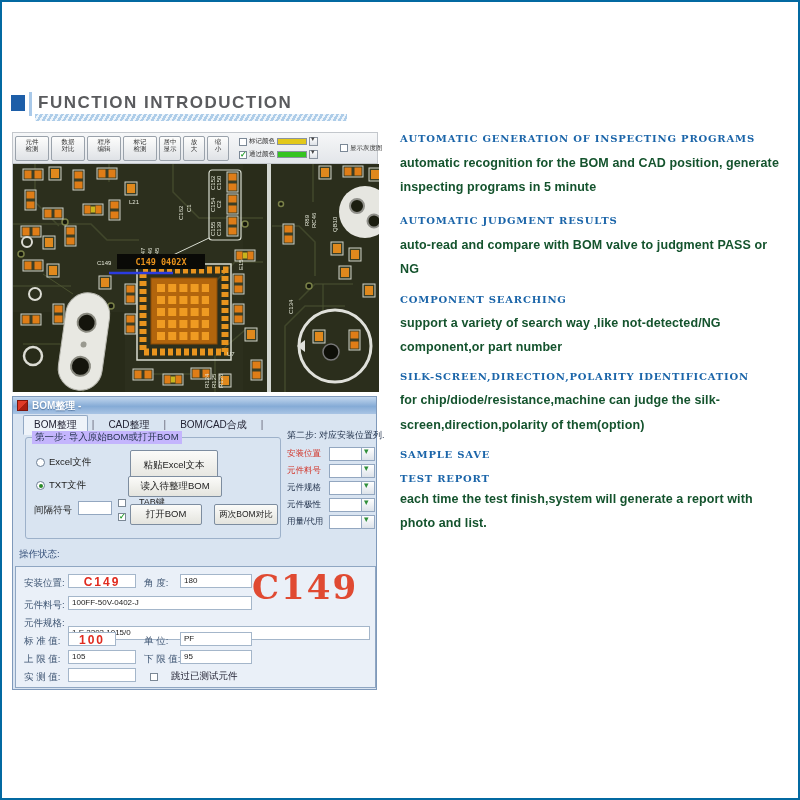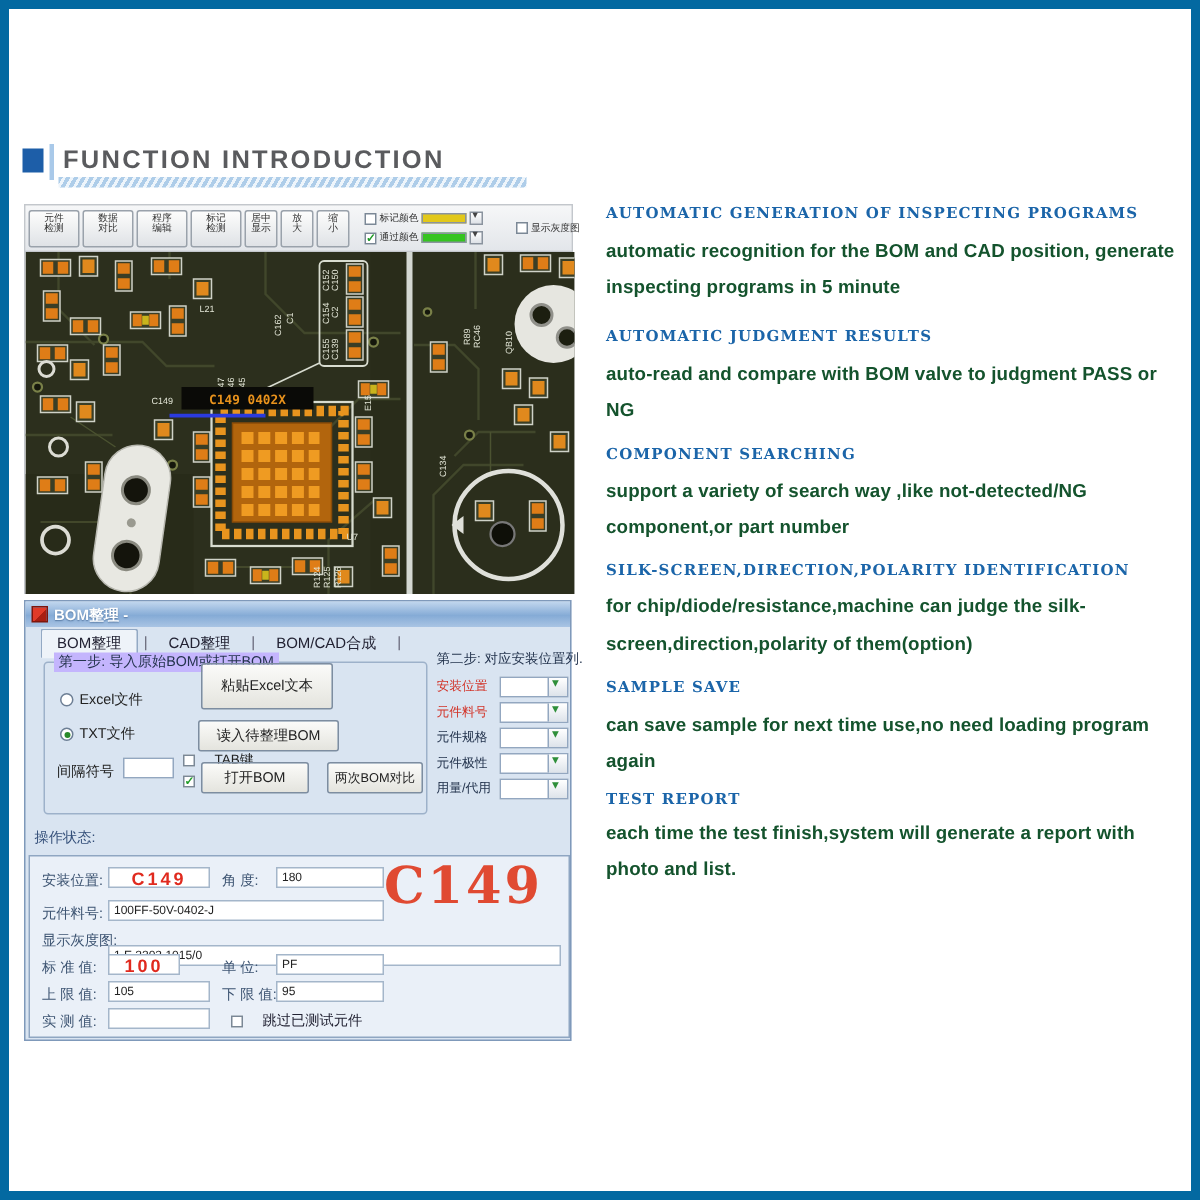--- a/index.html
+++ b/index.html
@@ -1,18 +1,18 @@
 <!DOCTYPE html>
 <html><head>
 <meta charset="utf-8">
 <style>
   * { margin:0; padding:0; box-sizing:border-box; }
   html,body { background:#fff; }
   body { font-family:"Liberation Sans", sans-serif; }
-  .page { position:relative; width:800px; height:800px; background:#fff; border:6px solid #0369a1; overflow:hidden; }
+  .page { position:relative; width:800px; height:800px; background:#fff; border:2px solid #0369a1; overflow:hidden; }
 
   
   .hdr-square { position:absolute; left:9px; top:93px; width:14px; height:16px; background:#1d5ea8; }
   .hdr-vbar   { position:absolute; left:27px; top:90px; width:3px; height:24px; background:#a9c9e9; }
   .hdr-title  { position:absolute; left:36px; top:91px; font-size:17px; font-weight:bold; color:#5a5b5e; letter-spacing:1.5px; }
   .hdr-underline { position:absolute; left:33px; top:112px; width:312px; height:7px;
       background:repeating-linear-gradient(120deg,#aecde9 0 2.5px,#eef5fb 2.5px 4.5px); }
 
   
   .shot { position:absolute; left:10px; top:130px; width:366px; }
@@ -328,21 +328,21 @@
       <div class="lbl" style="left:8px; top:66px;">间隔符号</div>
       <div class="mini-input" style="left:52px; top:63px;"></div>
       <div class="cbox" style="left:92px; top:58px;">
         <span class="chk"></span>
         <span>TAB键</span>
       </div>
       <div class="cbox" style="left:92px; top:72px;">
         <span class="chk checked"></span>
         <span>空格</span>
       </div>
-      <div class="dbtn" style="left:104px; top:0; width:88px; height:31px;text-align:center;">粘贴Excel文本</div>
+      <div class="dbtn" style="left:104px; top:12px; width:88px; height:31px;text-align:center;">粘贴Excel文本</div>
       <div class="dbtn" style="left:102px; top:38px; width:94px; height:21px;">读入待整理BOM</div>
       <div class="dbtn" style="left:104px; top:66px; width:72px; height:21px;">打开BOM</div>
       <div class="dbtn" style="left:188px; top:66px; width:64px; height:21px; font-size:8.5px;">两次BOM对比</div>
     </div>
 
     <div class="grp2">
       <div class="grp2-title">第二步: 对应安装位置列.</div>
       <div class="combo-row">
         <span class="combo-lbl red">安装位置</span>
         <span class="combo">
@@ -380,21 +380,21 @@
     <div class="detail">
       <div class="d-lbl" style="left:8px; top:10px;">安装位置:</div>
       <div class="d-field redval" style="left:52px; top:7px; width:68px;">C149</div>
       <div class="d-lbl" style="left:128px; top:10px;">角  度:</div>
       <div class="d-field" style="left:164px; top:7px; width:72px;">180</div>
       <div class="big-ref">C149</div>
 
       <div class="d-lbl" style="left:8px; top:32px;">元件料号:</div>
       <div class="d-field" style="left:52px; top:29px; width:184px;">100FF-50V-0402-J</div>
 
-      <div class="d-lbl" style="left:8px; top:50px;">显示灰度图:</div>
+      <div class="d-lbl" style="left:8px; top:50px;">元件规格:</div>
       <div class="d-field" style="left:52px; top:59px; width:302px;">1.E.2203 1015/0</div>
 
       <div class="d-lbl" style="left:8px; top:68px;">标 准 值:</div>
       <div class="d-field redval" style="left:52px; top:65px; width:48px; text-align:center;">100</div>
       <div class="d-lbl" style="left:128px; top:68px;">单  位:</div>
       <div class="d-field" style="left:164px; top:65px; width:72px;">PF</div>
 
       <div class="d-lbl" style="left:8px; top:86px;">上 限 值:</div>
       <div class="d-field" style="left:52px; top:83px; width:68px;">105</div>
       <div class="d-lbl" style="left:128px; top:86px;">下 限 值:</div>
@@ -421,21 +421,20 @@
     <div class="feat mb3">
       <div class="feat-title">COMPONENT SEARCHING</div>
       <div class="feat-body">support a variety of search way ,like not-detected/NG component,or part number</div>
     </div>
     <div class="feat mb4">
       <div class="feat-title">SILK-SCREEN,DIRECTION,POLARITY IDENTIFICATION</div>
       <div class="feat-body">for chip/diode/resistance,machine can judge the silk-screen,direction,polarity of them(option)</div>
     </div>
     <div class="feat mb5">
       <div class="feat-title">SAMPLE SAVE</div>
-      <div class="feat-body">can save sample for next time use,no need loading program again</div>
     </div>
     <div class="feat tight">
       <div class="feat-title">TEST REPORT</div>
       <div class="feat-body">each time the test finish,system will generate a report with photo and list.</div>
     </div>
   </div>
 
 </div>
 
 </body></html>

